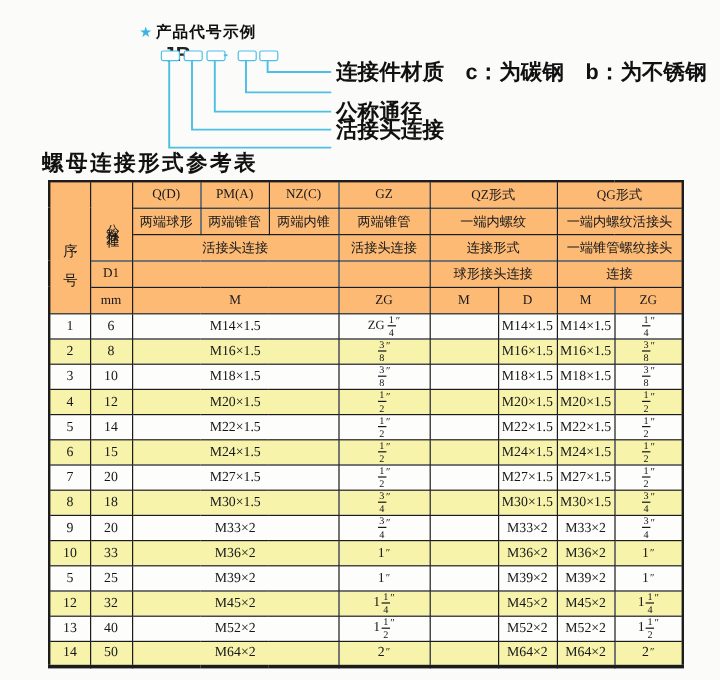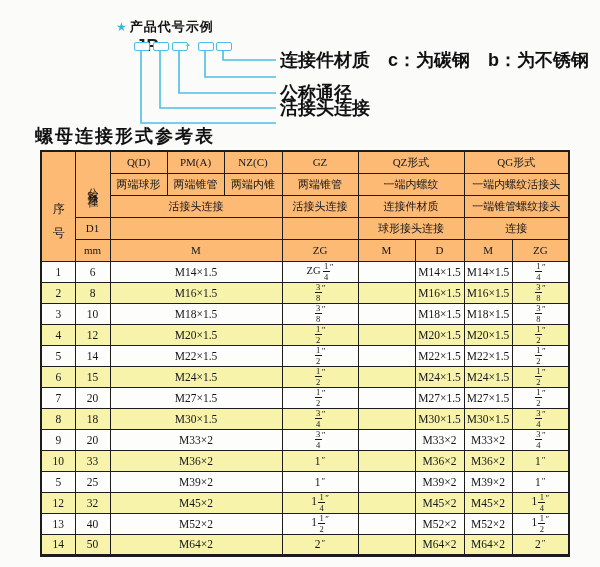--- a/index.html
+++ b/index.html
@@ -110,21 +110,21 @@
         <th>两端球形</th>
         <th>两端锥管</th>
         <th>两端内锥</th>
         <th>两端锥管</th>
         <th colspan="2">一端内螺纹</th>
         <th colspan="2">一端内螺纹活接头</th>
       </tr>
       <tr>
         <th colspan="3">活接头连接</th>
         <th>活接头连接</th>
-        <th colspan="2">连接件材质</th>
+        <th colspan="2">连接形式</th>
         <th colspan="2">一端锥管螺纹接头</th>
       </tr>
       <tr>
         <th>D1</th>
         <th colspan="3"></th>
         <th></th>
         <th colspan="2">球形接头连接</th>
         <th colspan="2">连接</th>
       </tr>
       <tr>

